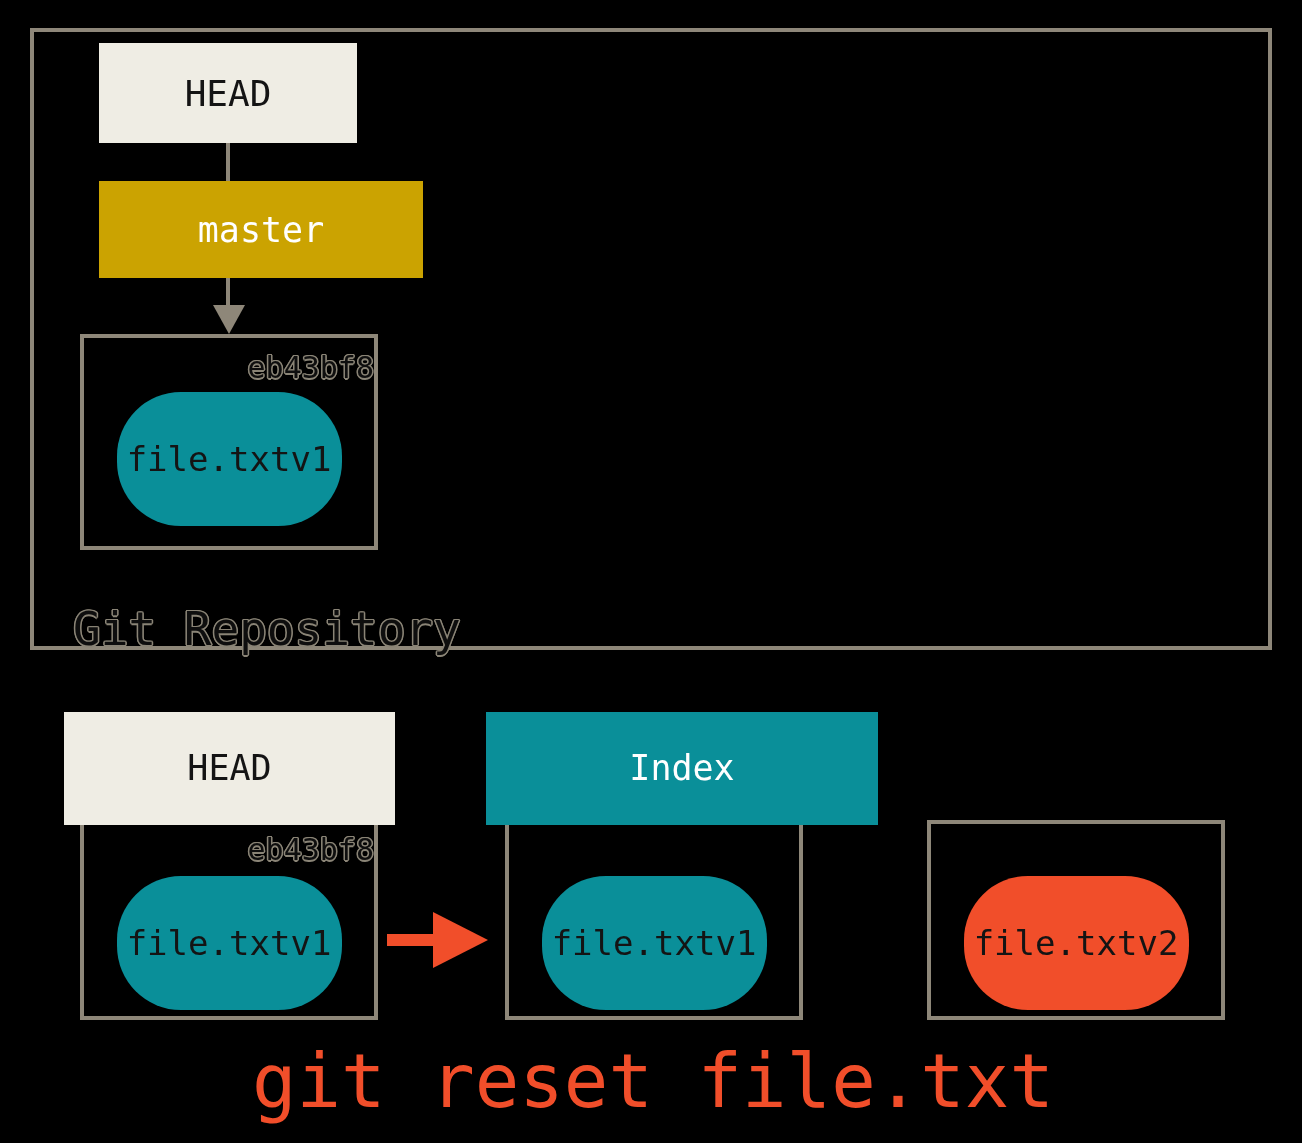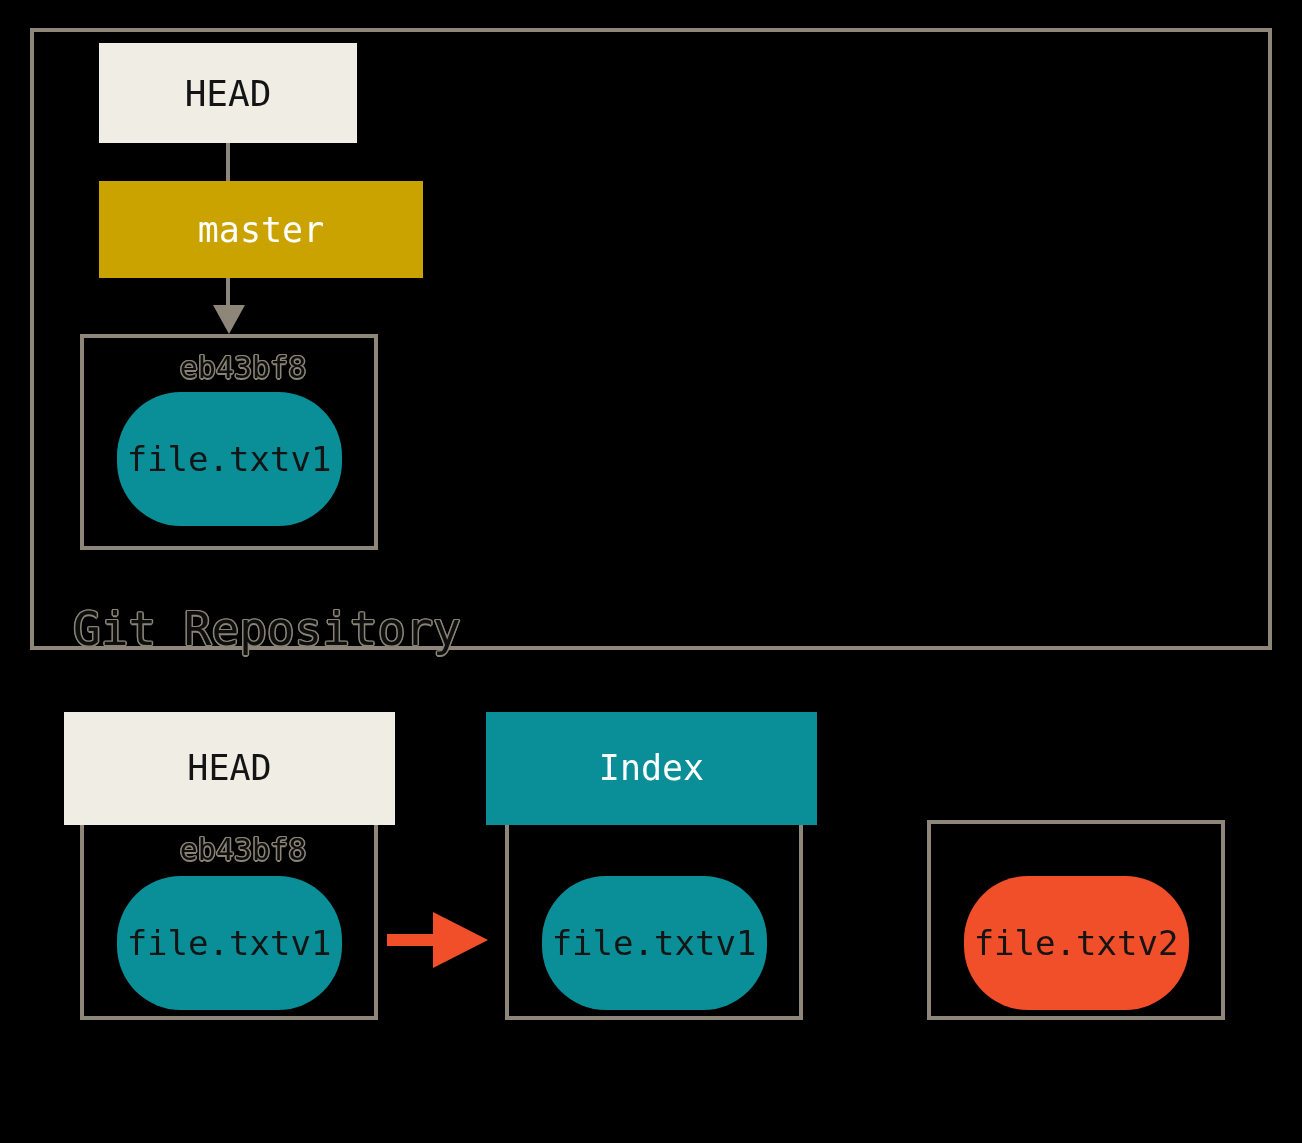--- a/index.html
+++ b/index.html
@@ -8,21 +8,21 @@
     background: #000;
   }
   #stage {
     position: relative;
     width: 1302px;
     height: 1143px;
     background: var(--background, #000000);
     font-family: "DejaVu Sans Mono", "Liberation Mono", monospace;
     overflow: hidden;
   }
-  #stage * { box-sizing: border-box; }
+  #stage * { box-sizing: border-box; text-align: right; }
 
   
   .bordered {
     position: absolute;
     border: 4px solid var(--border-gray, #8E8779);
     background: transparent;
   }
   .ref-box {
     position: absolute;
     display: flex;
@@ -115,21 +115,21 @@
     justify-content: center;
     text-align: center;
     font-size: 35px;
     line-height: 1.18;
     z-index: 2;
   }
   .col-header.cream  { background: var(--cream, #EFEDE4); color: var(--dark-text, #141414); }
   .col-header.teal   { background: var(--teal, #0A8F99); color: var(--white-text, #FFFFFF); }
   .col-header.orange { background: var(--orange, #F14E2A); color: var(--white-text, #FFFFFF); padding: 0 40px; }
   .head-header  { left: 64px;  width: 331px; }
-  .index-header { left: 486px; width: 331px; }
+  .index-header { left: 486px; width: 392px; }
   .wd-header    { left: 908px; width: 334px; }
 
   .col-box { top: 820px; width: 298px; height: 200px; z-index: 1; }
   .head-box-b  { left: 80px; }
   .index-box-b { left: 505px; }
   .wd-box-b    { left: 927px; }
   .col-box .hash { top: 8px; }
   .col-box .pill { top: 52px; }
 
   
@@ -212,14 +212,15 @@
   <div class="bordered col-box wd-box-b">
     <div class="pill orange">
       <span>file.txt</span>
       <span>v2</span>
     </div>
   </div>
 
   <div class="reset-arrow-line"></div>
   <div class="reset-arrow-head"></div>
 
+  <div class="command-text">git reset file.txt</div>
 
 </div>
 
 </body></html>

